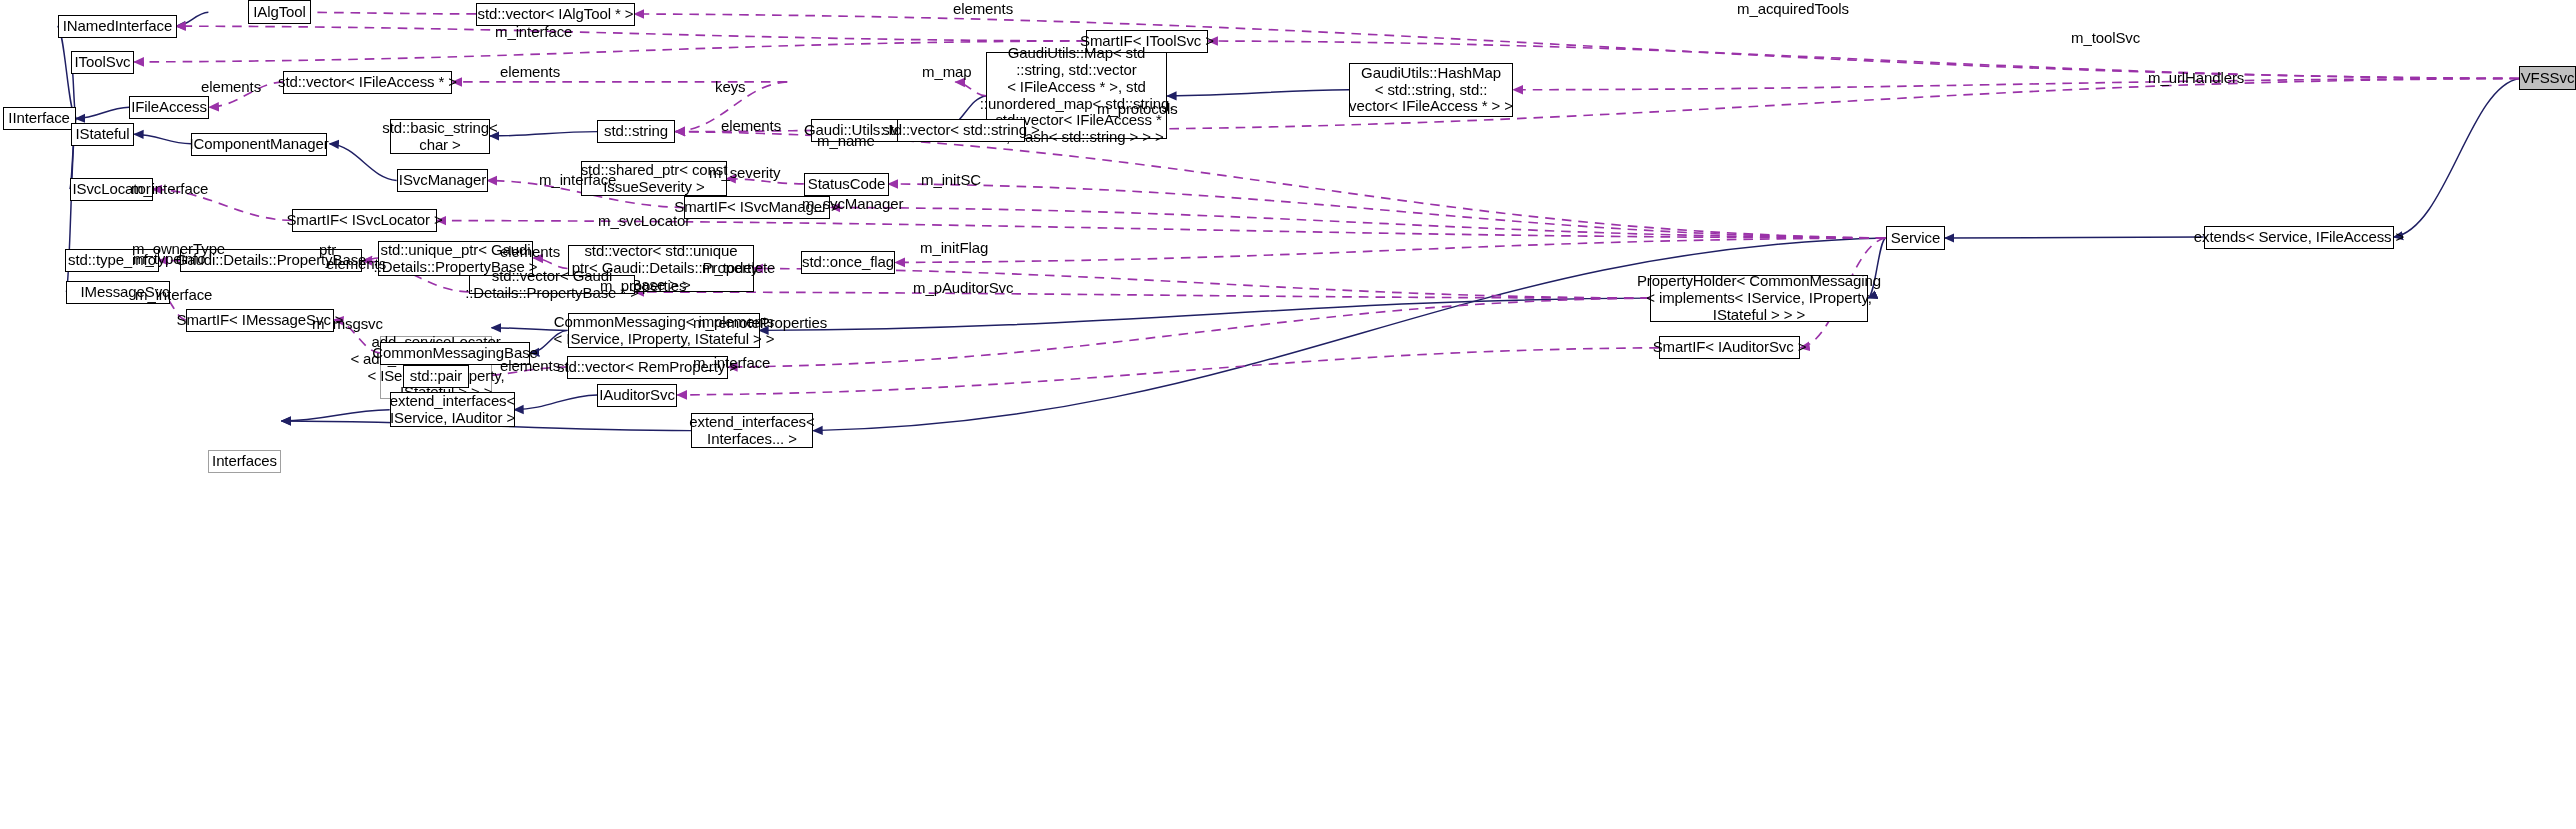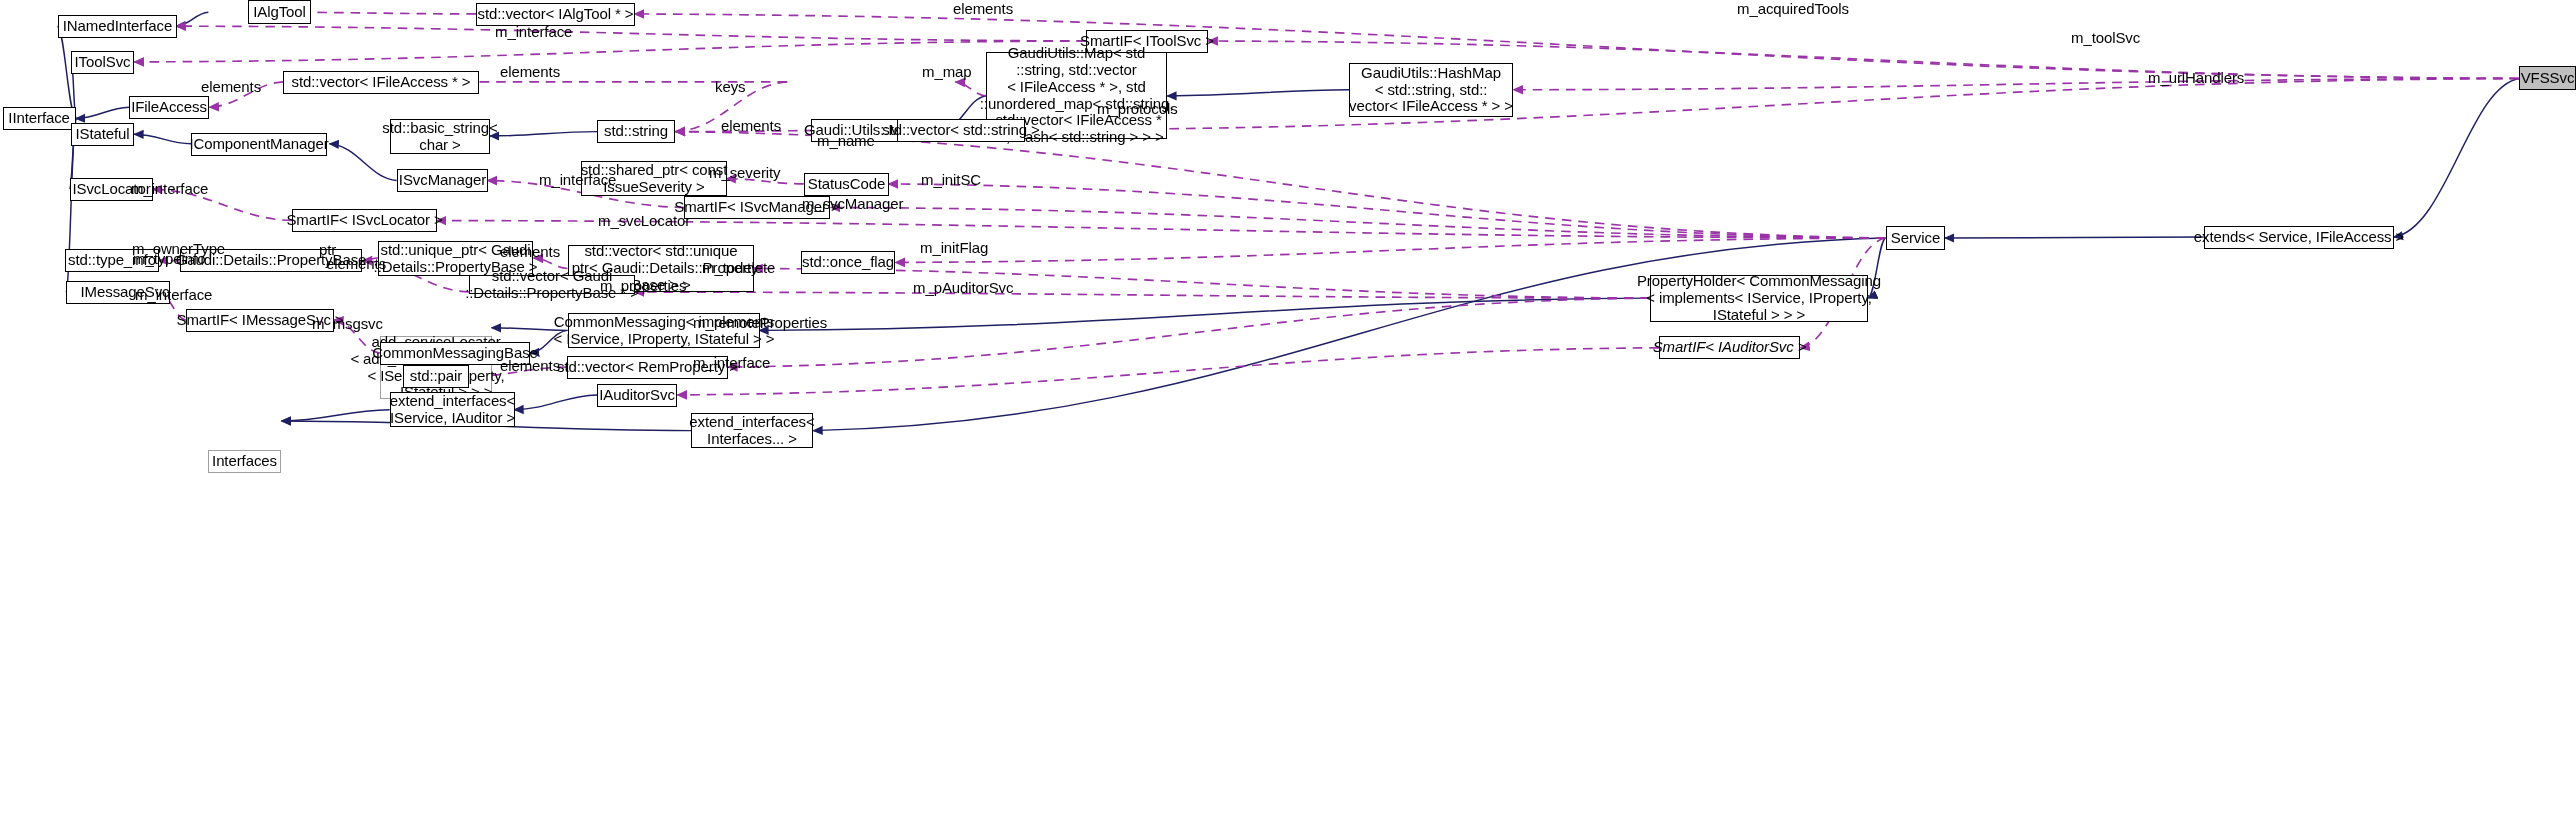--- a/index.html
+++ b/index.html
@@ -136,21 +136,21 @@
     <div class="node" style="left: 71px; top: 51px; width: 63px; height: 23px;">IToolSvc</div>
     <div class="node" style="left: 986px; top: 52px; width: 181px; height: 87px;">GaudiUtils::Map&lt; std
 ::string, std::vector
 &lt; IFileAccess * &gt;, std
 ::unordered_map&lt; std::string,
  std::vector&lt; IFileAccess *
   &gt;, Hash&lt; std::string &gt; &gt; &gt;</div>
     <div class="node" style="left: 1349px; top: 63px; width: 164px; height: 54px;">GaudiUtils::HashMap
 &lt; std::string, std::
 vector&lt; IFileAccess * &gt; &gt;</div>
-    <div class="node" style="left: 283px; top: 71px; width: 196px; height: 23px;">std::vector&lt; IFileAccess * &gt;</div>
+    <div class="node" style="left: 283px; top: 71px; width: 169px; height: 23px;">std::vector&lt; IFileAccess * &gt;</div>
     <div class="node" style="left: 129px; top: 96px; width: 80px; height: 23px;">IFileAccess</div>
     <div class="node" style="left: 811px; top: 119px; width: 133px; height: 23px;">Gaudi::Utils::MapBase</div>
     <div class="node" style="left: 2.6px; top: 107px; width: 73px; height: 23px;">IInterface</div>
     <div class="node" style="left: 71px; top: 123px; width: 63px; height: 23px;">IStateful</div>
     <div class="node" style="left: 390px; top: 119px; width: 100px; height: 35px;">std::basic_string&lt;
 char &gt;</div>
     <div class="node" style="left: 597px; top: 120px; width: 78px; height: 23px;">std::string</div>
     <div class="node" style="left: 897px; top: 119px; width: 128px; height: 23px;">std::vector&lt; std::string &gt;</div>
     <div class="node" style="left: 191px; top: 133px; width: 136px; height: 23px;">IComponentManager</div>
     <div class="node" style="left: 581px; top: 161px; width: 146px; height: 35px;">std::shared_ptr&lt; const
@@ -177,21 +177,21 @@
     <div class="node" style="left: 469px; top: 275px; width: 166px; height: 19px;">std::vector&lt; Gaudi
 ::Details::PropertyBase * &gt;</div>
     <div class="node tmpl" style="left: 380px; top: 296px; width: 112px; height: 63px;">add_serviceLocator
 &lt; add_name&lt; implements
 &lt; IService, IProperty,
      IStateful &gt; &gt; &gt;</div>
     <div class="node" style="left: 186px; top: 309px; width: 148px; height: 23px;">SmartIF&lt; IMessageSvc &gt;</div>
     <div class="node" style="left: 568px; top: 313px; width: 192px; height: 35px;">CommonMessaging&lt; implements
 &lt; IService, IProperty, IStateful &gt; &gt;</div>
     <div class="node" style="left: 380px; top: 342px; width: 150px; height: 23px;">CommonMessagingBase</div>
-    <div class="node" style="left: 1659px; top: 336px; width: 141px; height: 23px; font-style: italic;">SmartIF&lt; IAuditorSvc &gt;</div>
+    <div class="node" style="left: 1659px; top: 336px; width: 141px; height: 23px;">SmartIF&lt; IAuditorSvc &gt;</div>
     <div class="node" style="left: 567px; top: 356px; width: 161px; height: 23px;">std::vector&lt; RemProperty &gt;</div>
     <div class="node" style="left: 403px; top: 365px; width: 66px; height: 23px;">std::pair</div>
     <div class="node" style="left: 597px; top: 384px; width: 80px; height: 23px;">IAuditorSvc</div>
     <div class="node" style="left: 390px; top: 392px; width: 125px; height: 35px;">extend_interfaces&lt;
 IService, IAuditor &gt;</div>
     <div class="node tmpl" style="left: 208px; top: 410px; width: 73px; height: 23px;">Interfaces</div>
     <div class="node" style="left: 691px; top: 413px; width: 122px; height: 35px;">extend_interfaces&lt;
 Interfaces... &gt;</div>
     <div class="edge-label" style="left: 953px; top: 0px;">elements</div>
     <div class="edge-label" style="left: 1737px; top: 0px;">m_acquiredTools</div>

